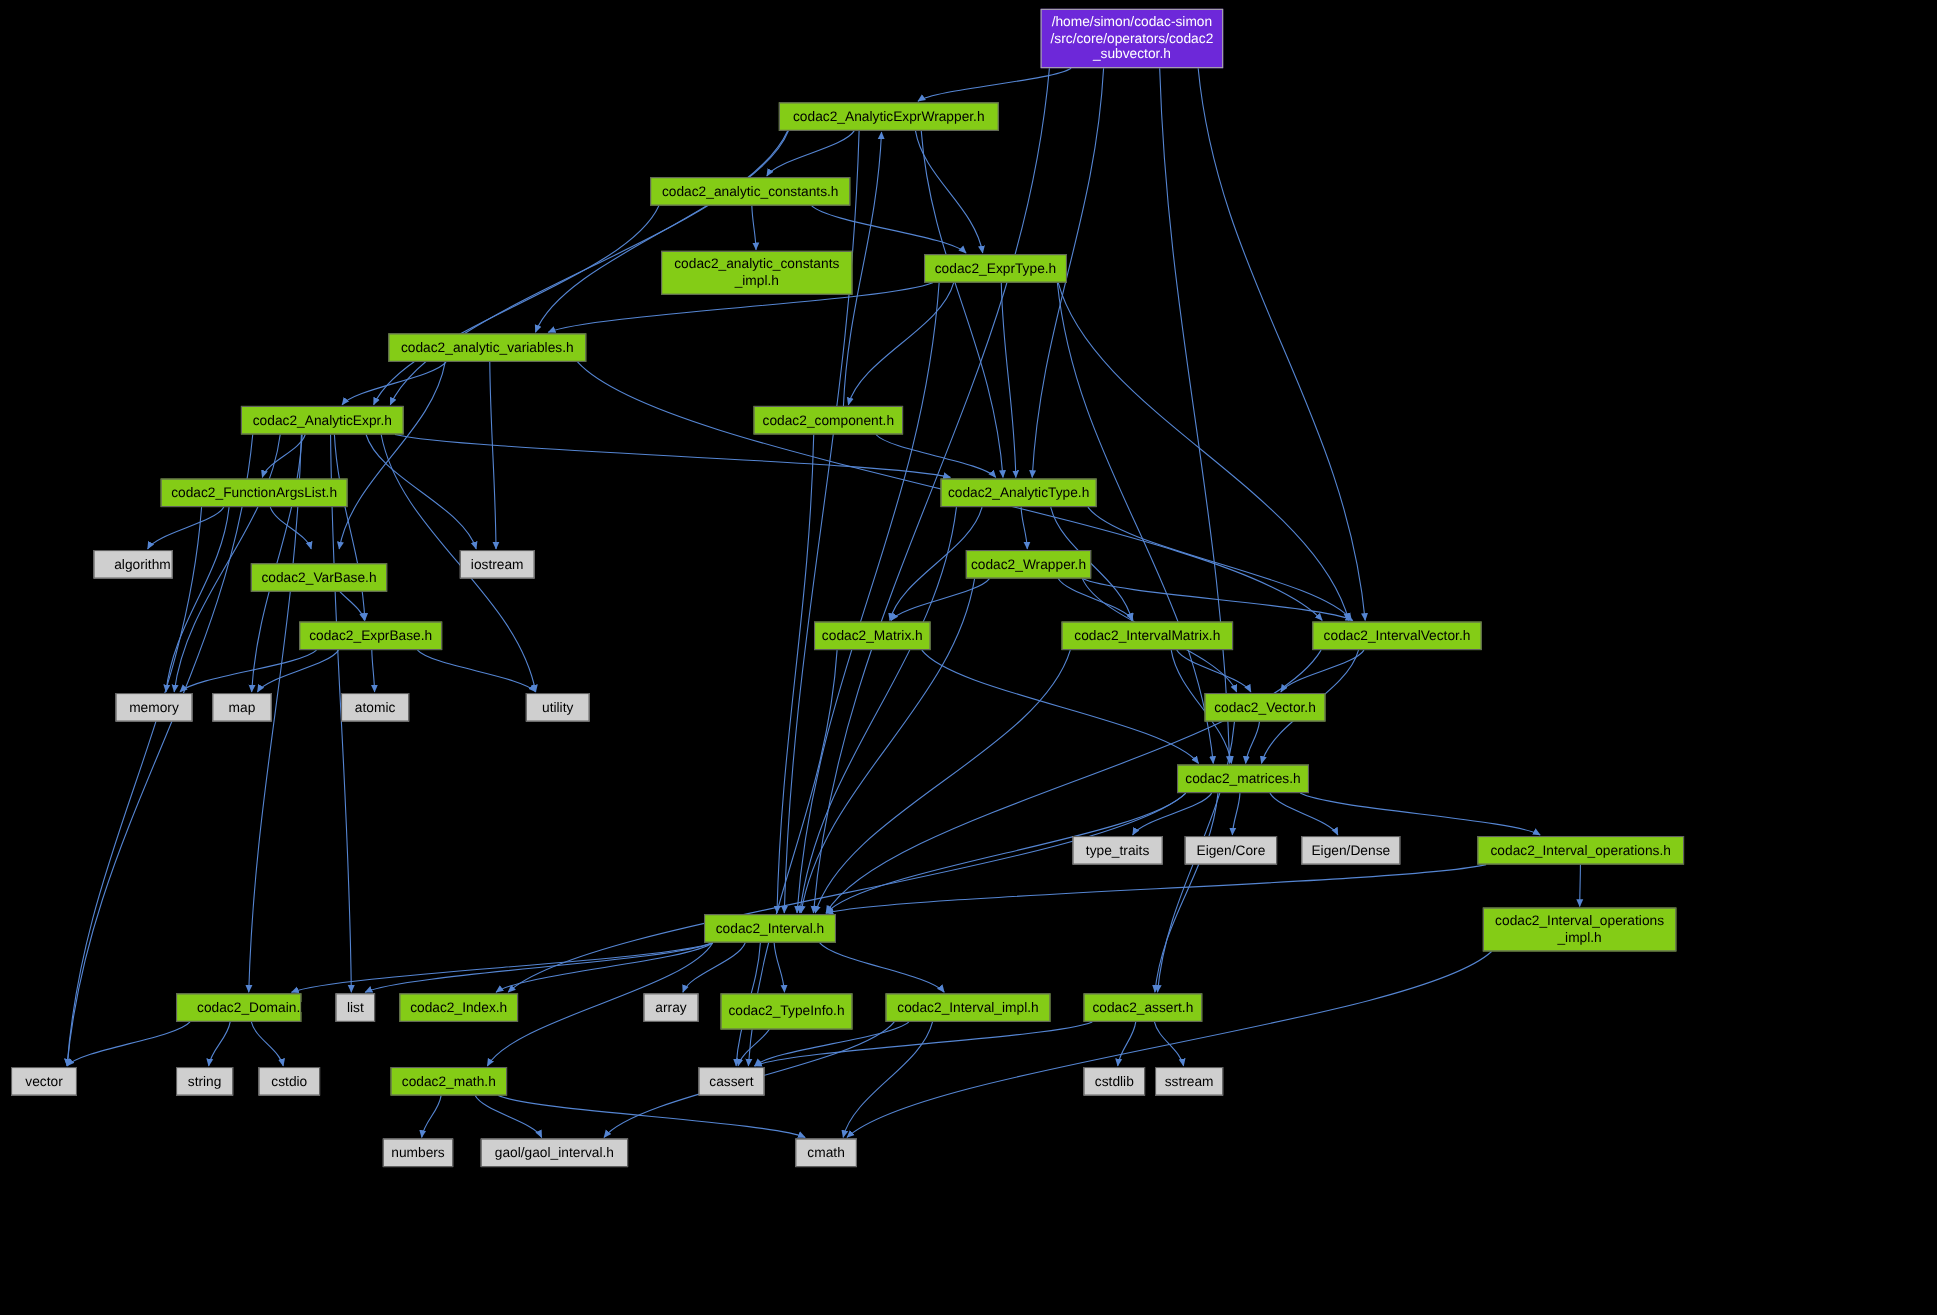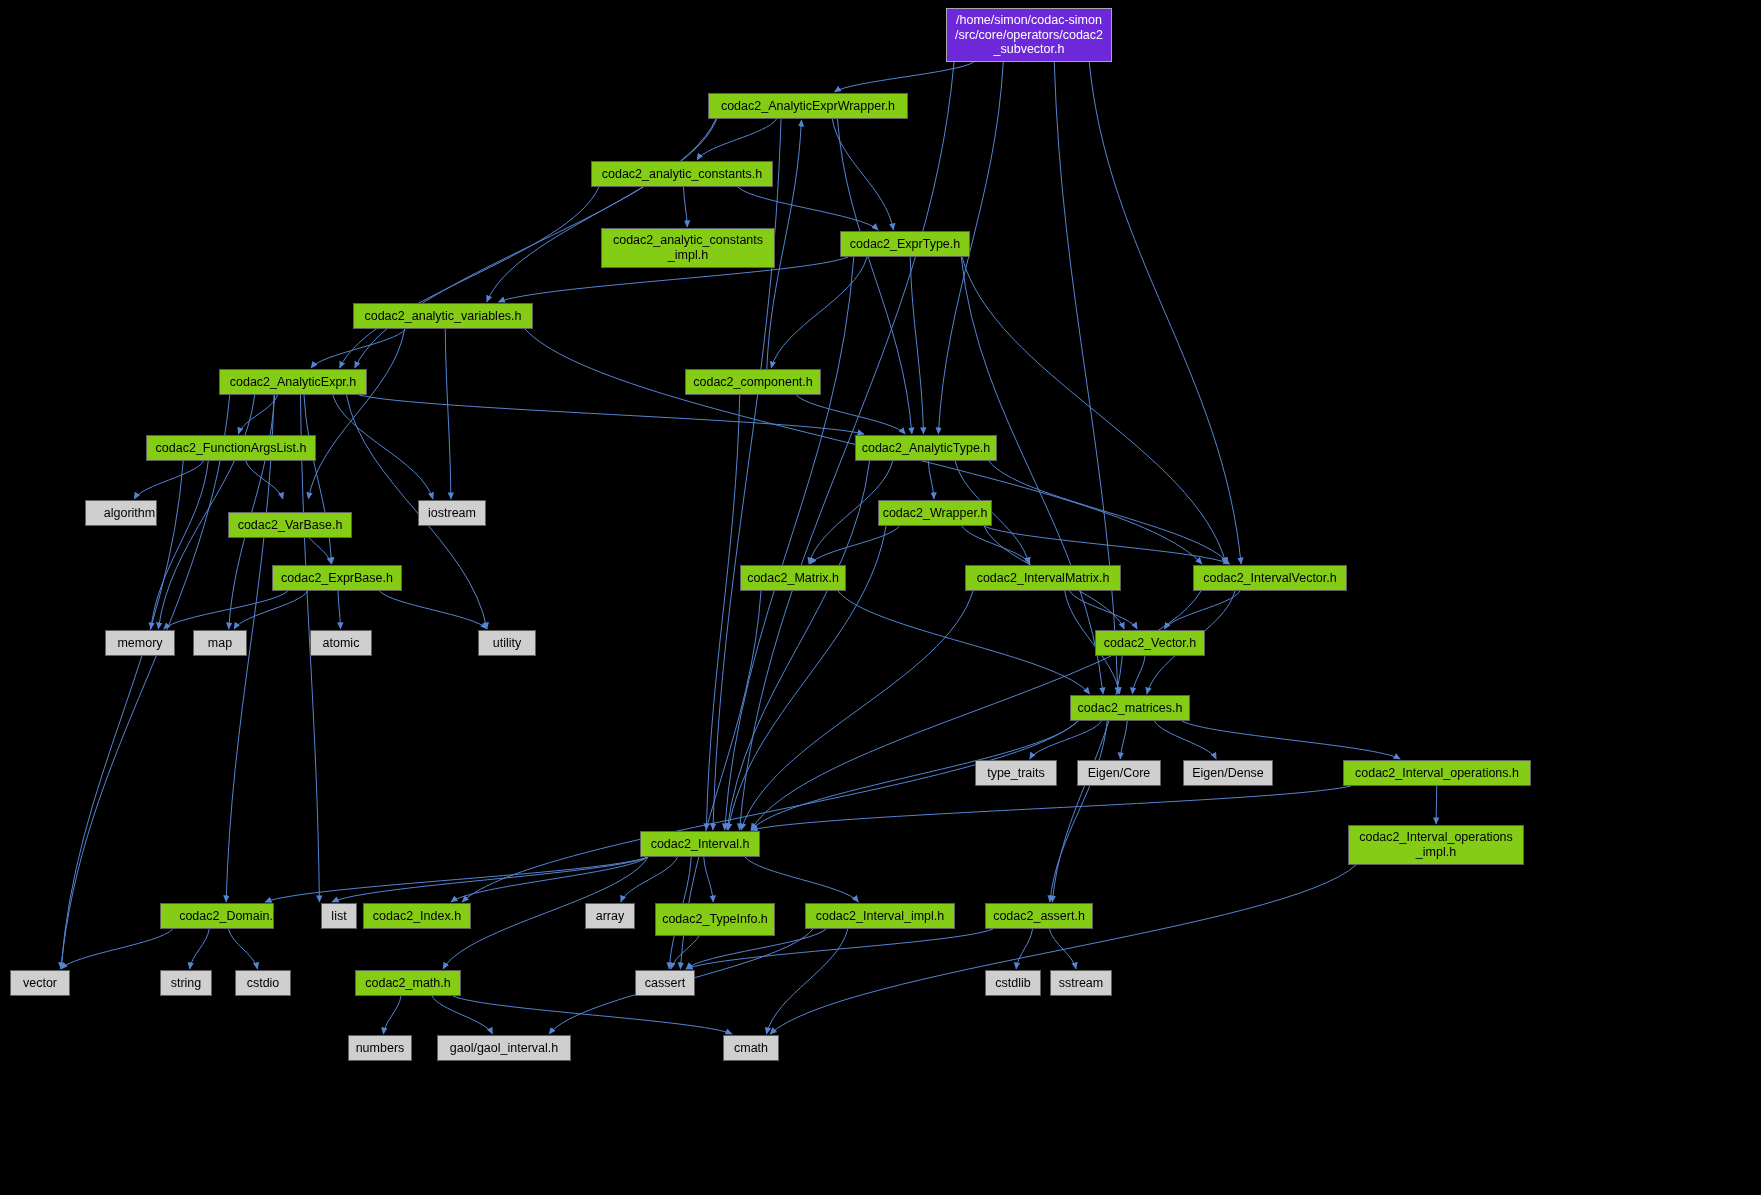--- a/index.html
+++ b/index.html
@@ -244,21 +244,21 @@
     <div class="node file" style="left: 640px; top: 831px; width: 120px; height: 26px;">
       <div>codac2_Interval.h</div>
     </div>
     <div class="node file" style="left: 1348px; top: 825px; width: 176px; height: 40px;">
       <div>codac2_Interval_operations</div>
       <div>_impl.h</div>
     </div>
     <div class="node file" style="left: 160px; top: 903px; width: 114px; height: 26px; padding-left: 28px;">
       <div>codac2_Domain.h</div>
     </div>
-    <div class="node system" style="left: 305px; top: 903px; width: 36px; height: 26px; margin-left: 16px;">
+    <div class="node system" style="left: 305px; top: 903px; width: 36px; height: 26px;">
       <div>list</div>
     </div>
     <div class="node file" style="left: 363px; top: 903px; width: 108px; height: 26px;">
       <div>codac2_Index.h</div>
     </div>
     <div class="node system" style="left: 585px; top: 903px; width: 50px; height: 26px;">
       <div>array</div>
     </div>
     <div class="node file" style="left: 655px; top: 903px; width: 120px; height: 33px;">
       <div>codac2_TypeInfo.h</div>

